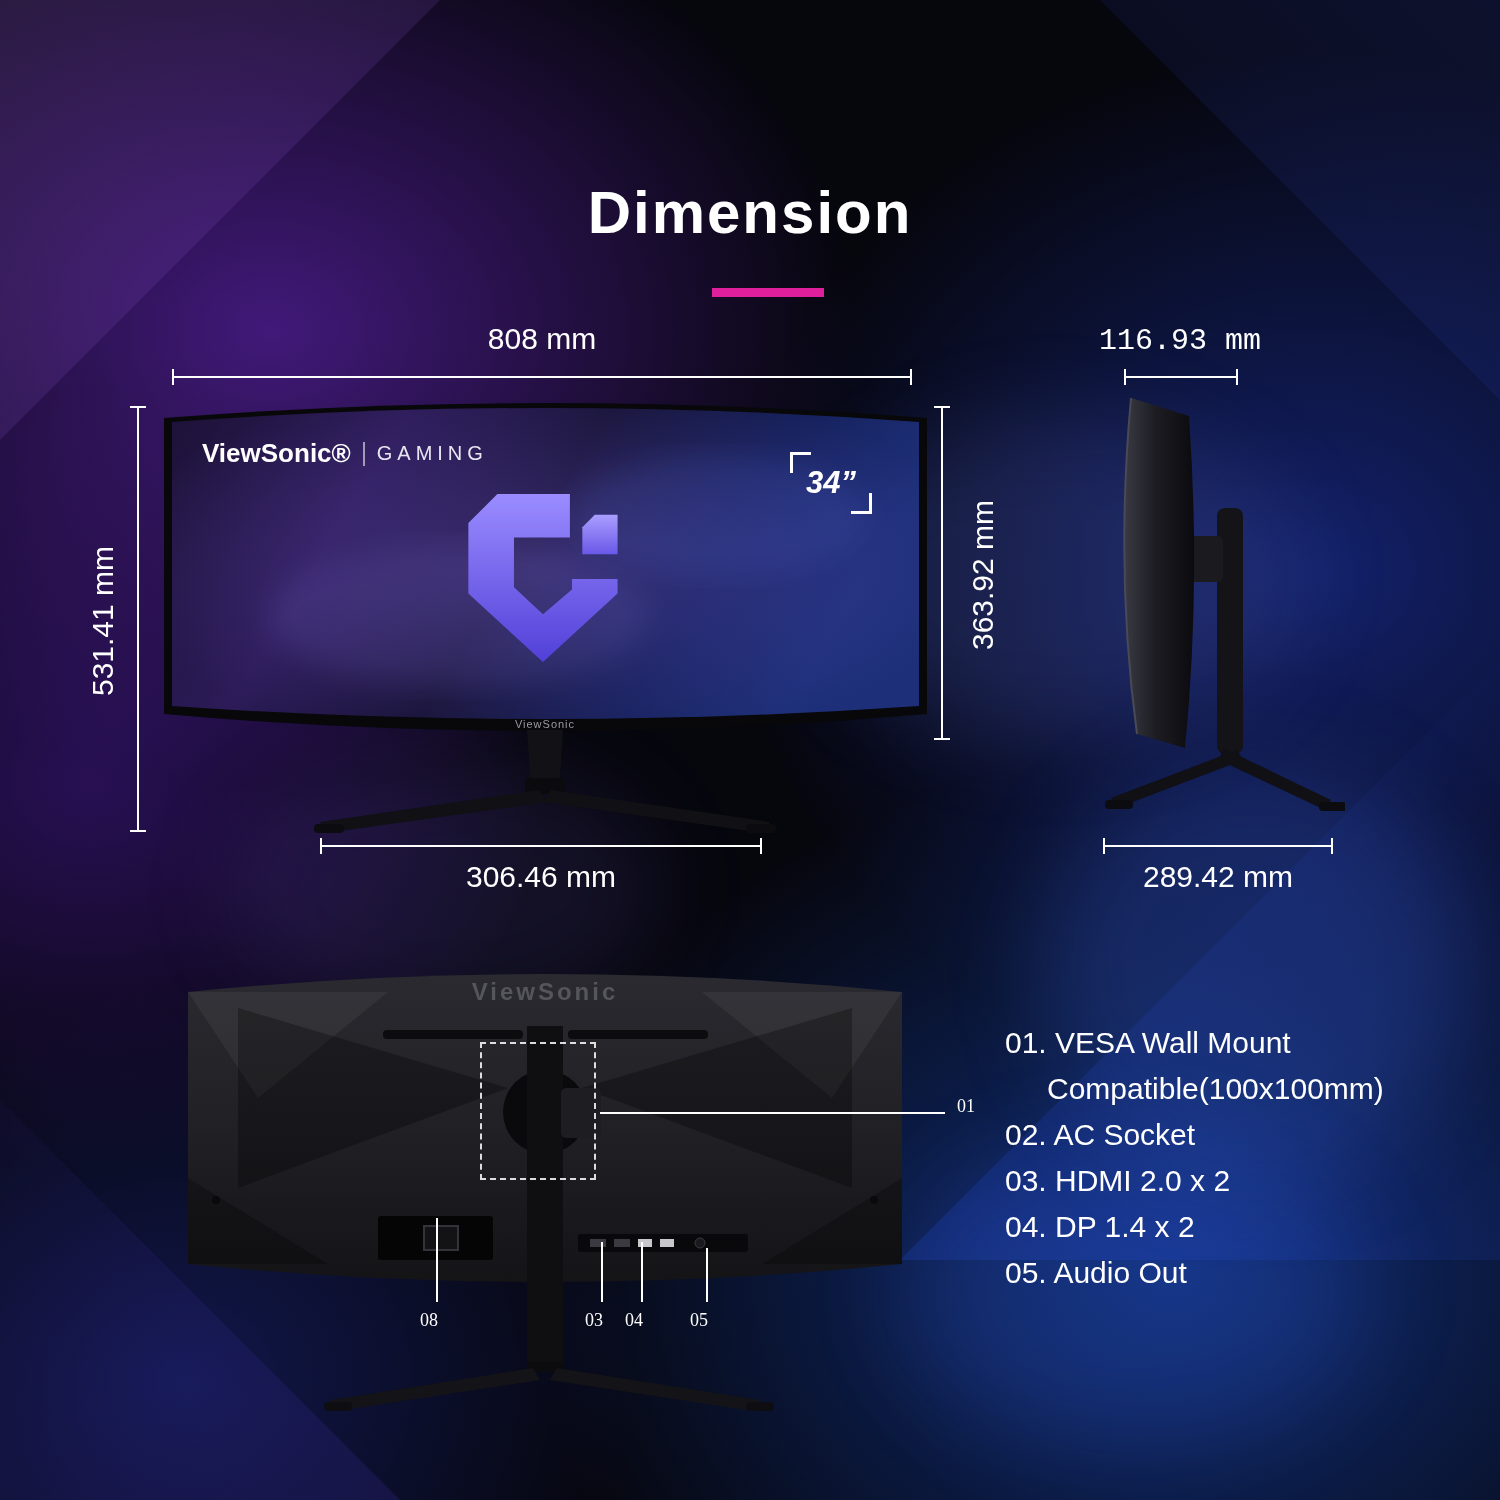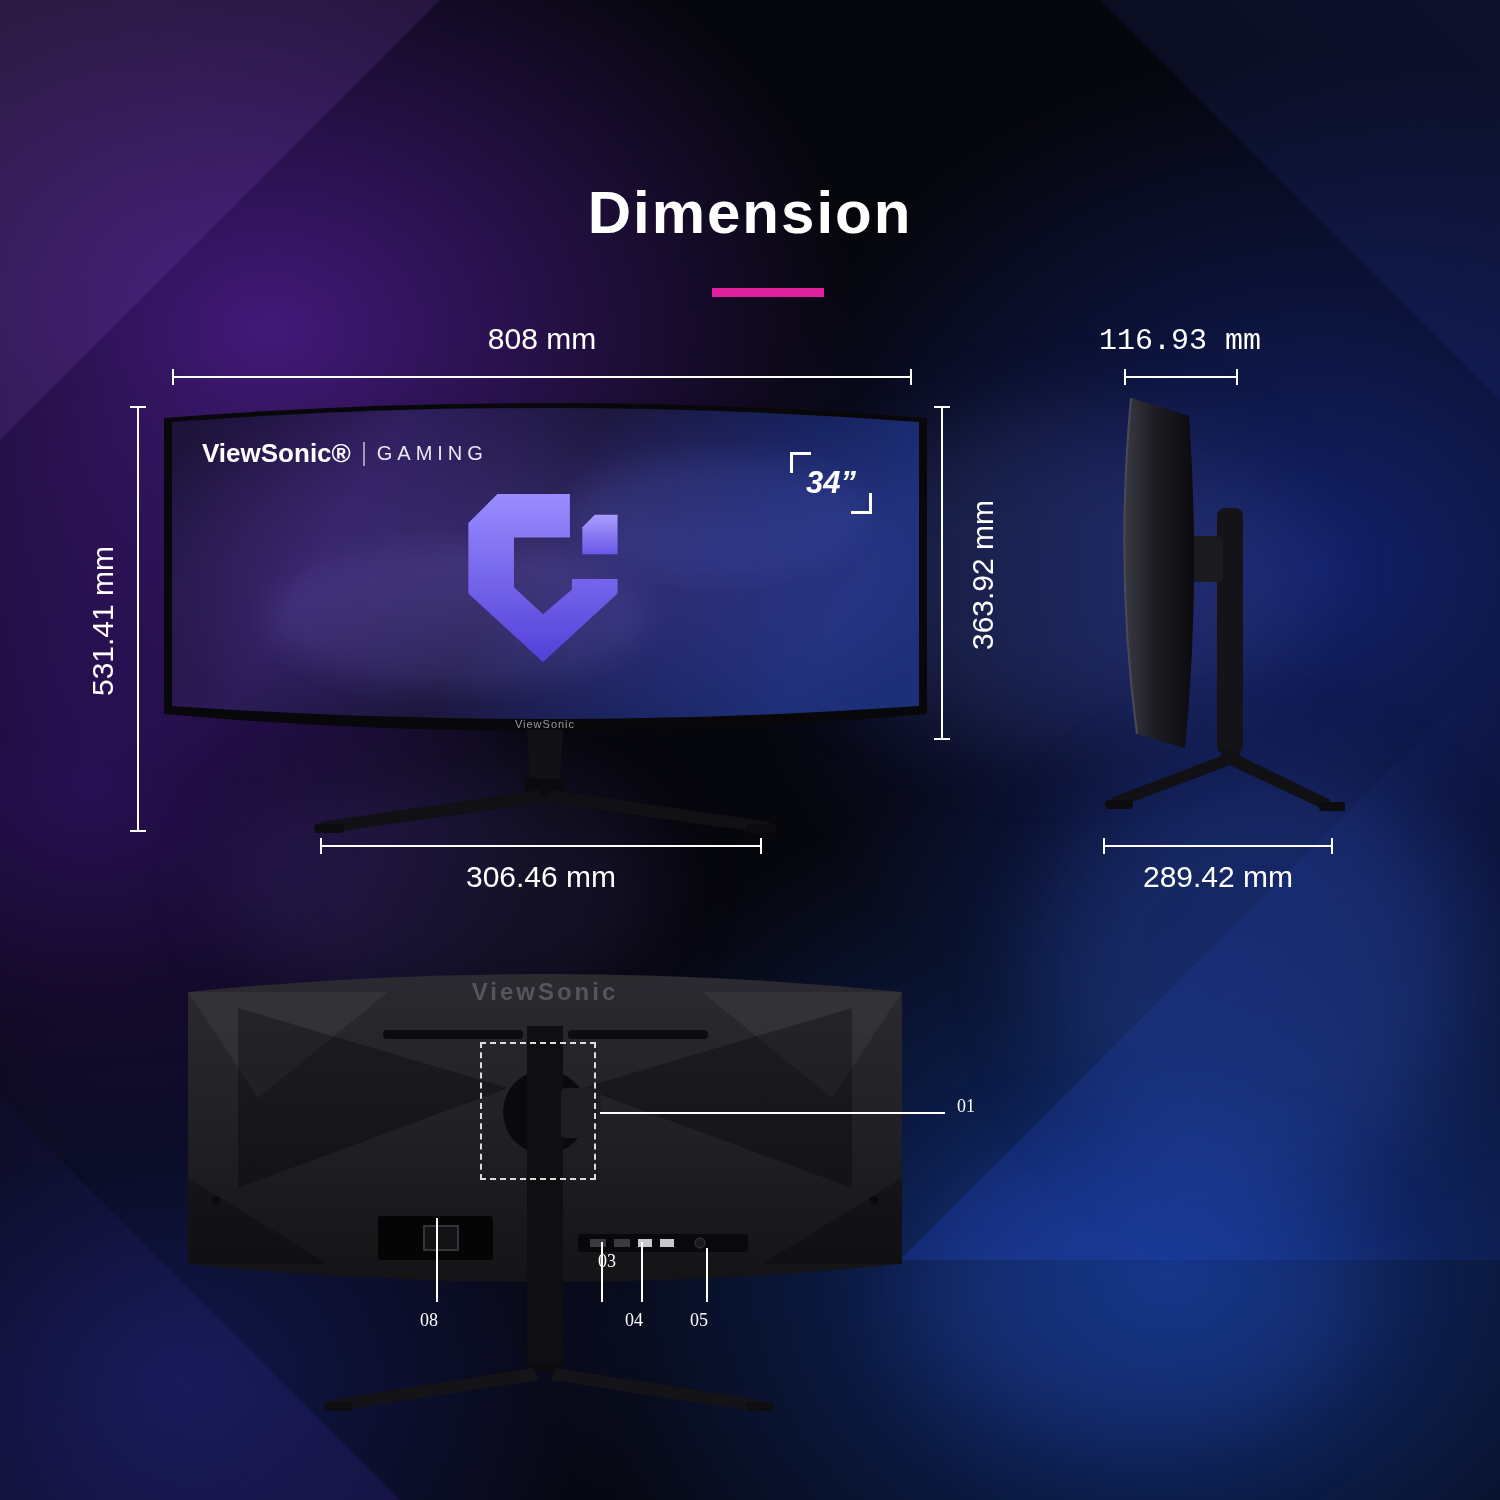--- a/index.html
+++ b/index.html
@@ -222,22 +222,30 @@
 
   <div class="vesa-box"></div>
 
   <div class="cl" style="left:600px; top:1112px; width:345px; height:2px;"></div>
   <div class="cl-label" style="left:957px; top:1096px;">01</div>
 
   <div class="cl" style="left:436px; top:1218px; width:2px; height:84px;"></div>
   <div class="cl-label" style="left:420px; top:1310px;">08</div>
 
   <div class="cl" style="left:601px; top:1242px; width:2px; height:60px;"></div>
-  <div class="cl-label" style="left:585px; top:1251px;margin-left:13px;">03</div>
+  <div class="cl-label" style="left:585px; top:1310px;">03</div>
 
   <div class="cl" style="left:641px; top:1242px; width:2px; height:60px;"></div>
   <div class="cl-label" style="left:625px; top:1310px;">04</div>
 
   <div class="cl" style="left:706px; top:1248px; width:2px; height:54px;"></div>
   <div class="cl-label" style="left:690px; top:1310px;">05</div>
 
+  <div class="legend">
+    <div>01. VESA Wall Mount</div>
+    <div class="indent">Compatible(100x100mm)</div>
+    <div>02. AC Socket</div>
+    <div>03. HDMI 2.0 x 2</div>
+    <div>04. DP 1.4 x 2</div>
+    <div>05. Audio Out</div>
+  </div>
 
 </div>
 
 </body></html>

